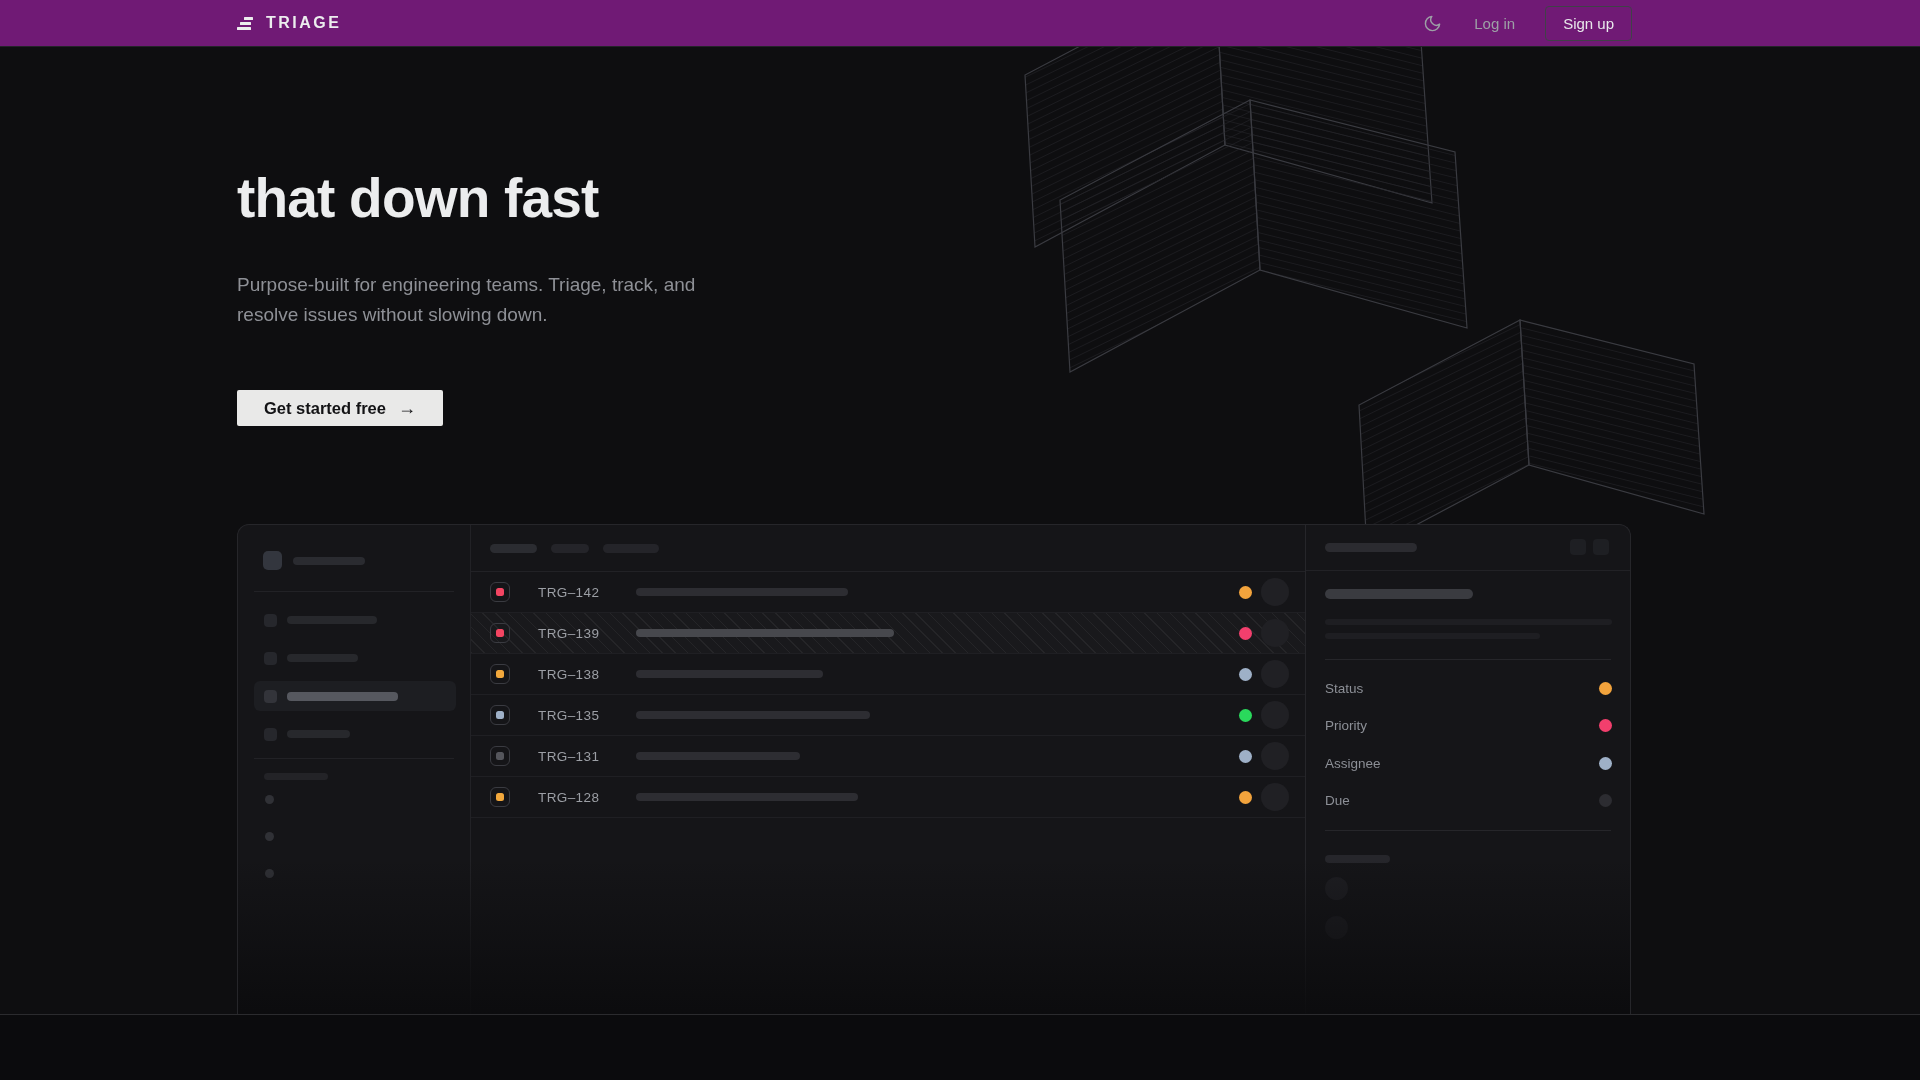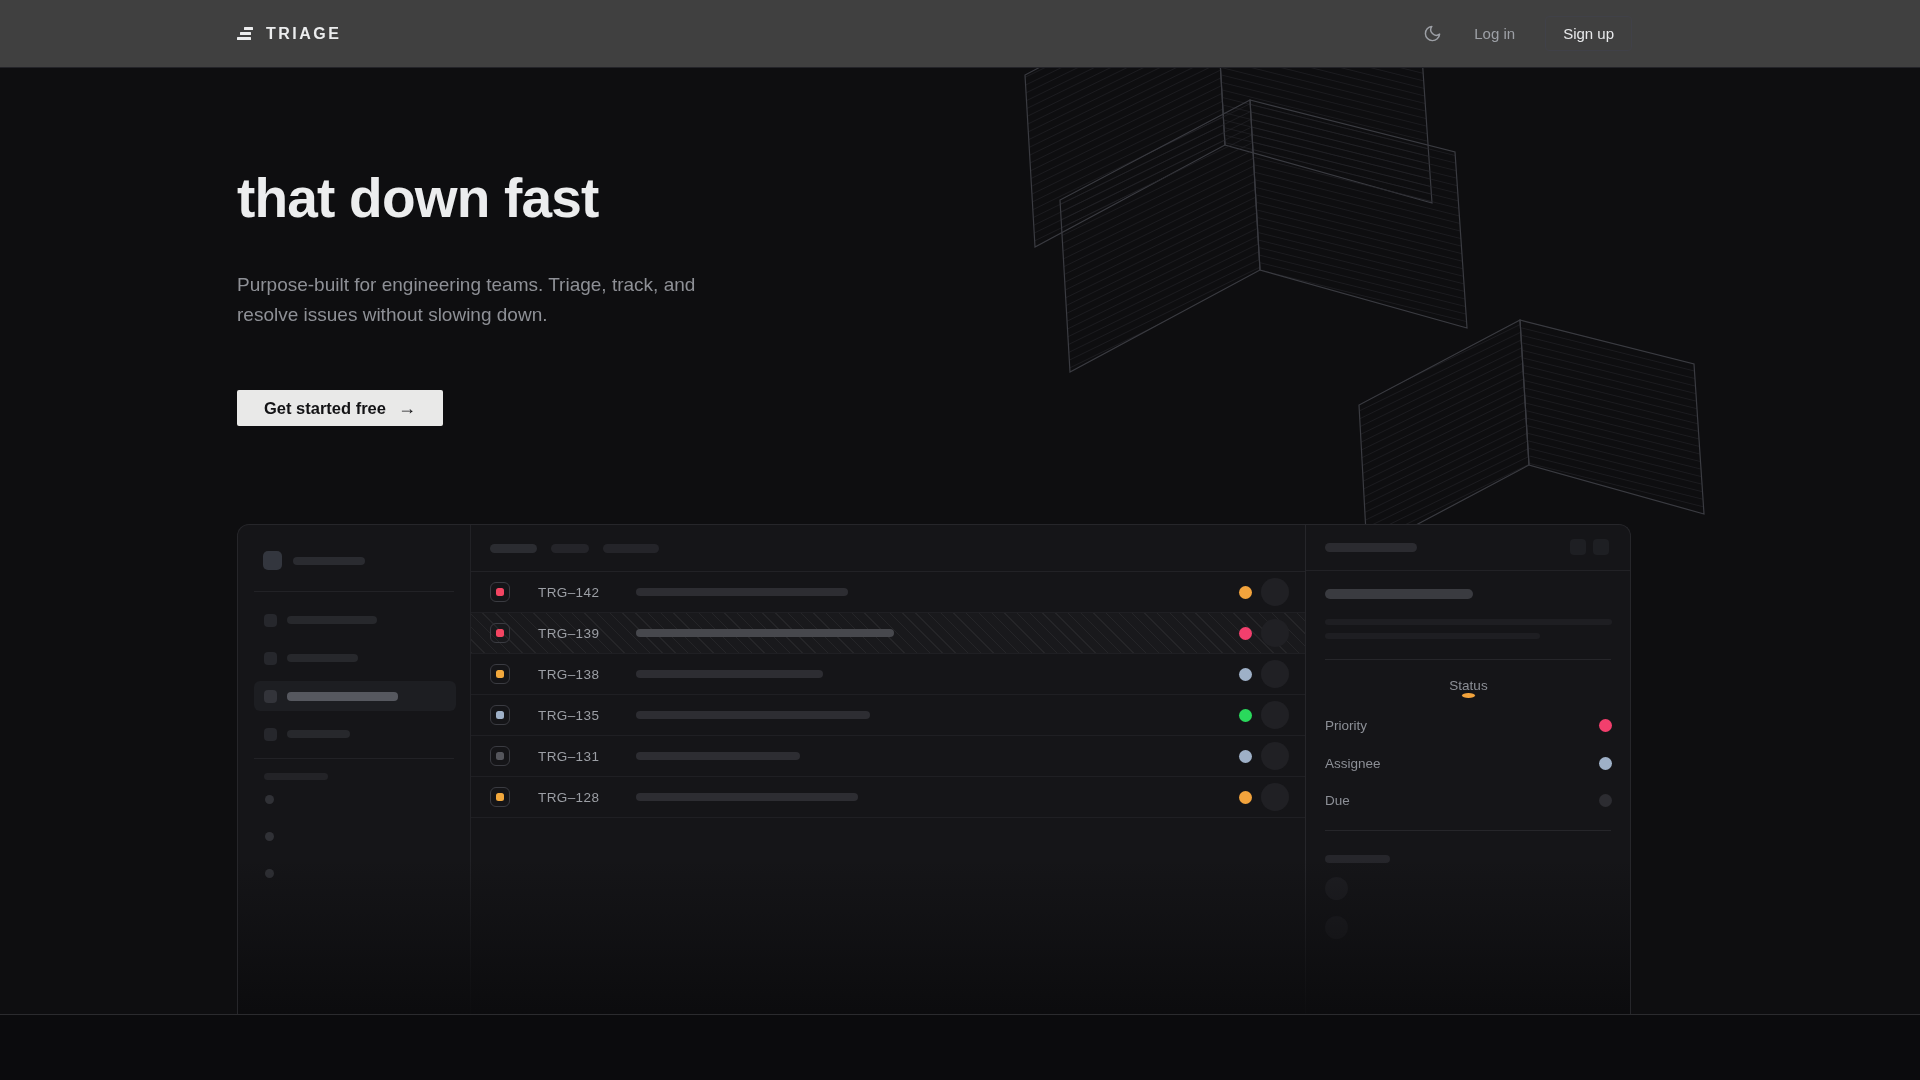--- a/index.html
+++ b/index.html
@@ -6,22 +6,22 @@
   html,body { width:1920px; height:1080px; overflow:hidden; }
   body {
     background:#0E0E10;
     font-family:"Liberation Sans","DejaVu Sans",sans-serif;
     color:#ECEDEE;
     position:relative;
   }
 
   
   .nav {
-    position:absolute; top:0; left:0; width:1920px; height:68px;
-    background:#404040; border-bottom:1px solid #232328;
+    position:absolute; top:0; left:0; width:1920px; height:47px;
+    background:#701a75; border-bottom:1px solid #232328;
     display:flex; align-items:center; justify-content:space-between;
     padding:0 288px 0 237px; z-index:10;
   }
   .brand { display:flex; align-items:center; gap:13px; cursor:pointer; }
   .brand-glyph { display:flex; flex-direction:column; gap:2px; width:16px; }
   .brand-glyph i { display:block; height:3px; background:#ECEDEE; border-radius:0.5px; }
   .brand-glyph i:nth-child(1){ width:9px; margin-left:7px; }
   .brand-glyph i:nth-child(2){ width:11px; margin-left:3px; }
   .brand-glyph i:nth-child(3){ width:14px; }
   .brand-name { font-size:16px; font-weight:700; letter-spacing:2.5px; color:#ECEDEE; }
@@ -305,21 +305,21 @@
     <div class="dt-header">
       <span class="dt-header-bar"></span>
       <span class="dt-sq s1"></span>
       <span class="dt-sq s2"></span>
     </div>
     <span class="dt-title-bar"></span>
     <span class="dt-desc1"></span>
     <span class="dt-desc2"></span>
     <div class="dt-div" style="top:134px"></div>
     <div id="detail-fields">
-        <div class="dt-field" style="top: 153px; flex-direction: column;">
+        <div class="dt-field" style="top: 153px;">
     <span class="lbl">Status</span>
     <span class="dot" style="background: rgb(242, 163, 60);"></span>
   </div>
         <div class="dt-field" style="top: 190.5px; justify-content: space-between;">
     <span class="lbl">Priority</span>
     <span class="dot" style="background: rgb(242, 63, 109);"></span>
   </div>
         <div class="dt-field" style="top: 228px;">
     <span class="lbl">Assignee</span>
     <span class="dot" style="background: rgb(158, 176, 199);"></span>

